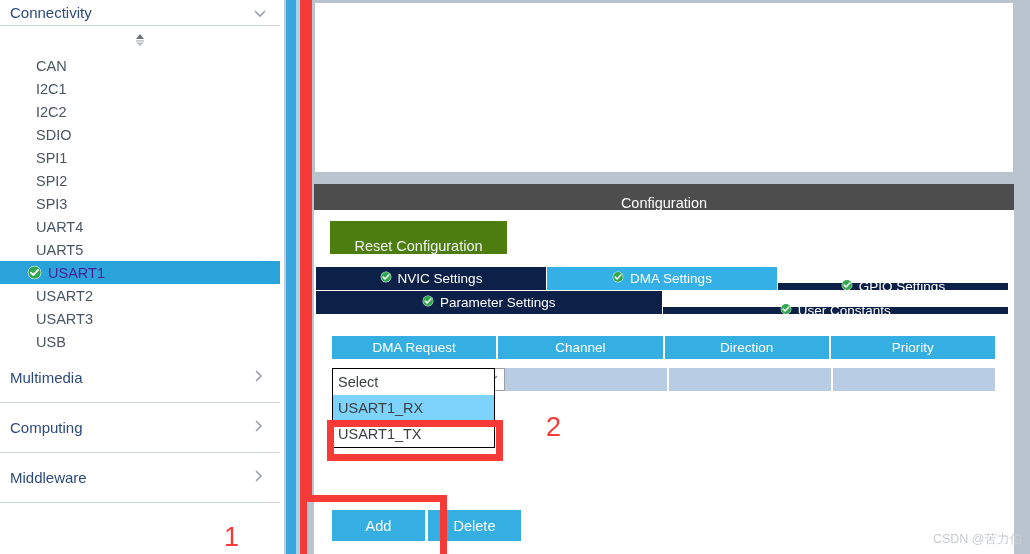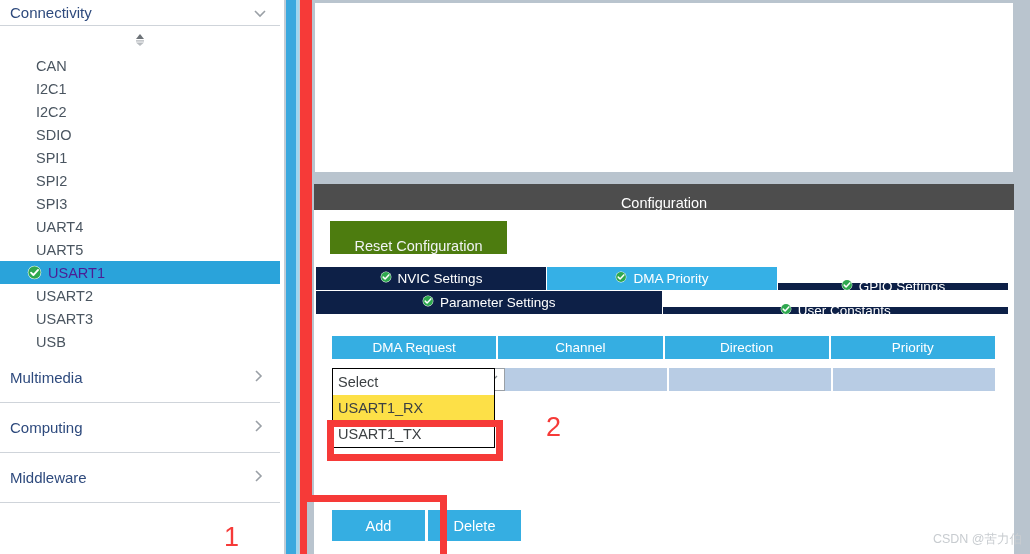--- a/index.html
+++ b/index.html
@@ -192,21 +192,21 @@
     border: 1px solid #000000;
     z-index: 30;
   }
   .dd-item {
     height: 26px;
     display: flex; align-items: center;
     padding-left: 5px;
     font-size: 14.5px;
     color: #3c4043;
   }
-  .dd-item.hl { background: #fde047; text-align: center; }
+  .dd-item.hl { background: #7dd3fc; text-align: center; }
 
   
   .btn-row { position: absolute; left: 18px; top: 300px; display: flex; gap: 3px; }
   .blue-btn {
     width: 93px; height: 31px;
     background: #35aee2;
     color: #ffffff;
     font-size: 14.5px;
     display: flex; align-items: center; justify-content: center;
     border: none;
@@ -353,21 +353,21 @@
                 <path d="M4.3 8.2 L6.8 10.7 L11.8 5.2" fill="none" stroke="#ffffff" stroke-width="2" stroke-linecap="round" stroke-linejoin="round"></path>
               </svg></span>
             <span>NVIC Settings</span>
           </div>
           <div class="tab active">
             <span><svg width="12" height="12" viewBox="0 0 16 16">
                 <circle cx="8" cy="8" r="7.2" fill="#ffffff"></circle>
                 <circle cx="8" cy="8" r="6.6" fill="#2fa84f"></circle>
                 <path d="M4.3 8.2 L6.8 10.7 L11.8 5.2" fill="none" stroke="#ffffff" stroke-width="2" stroke-linecap="round" stroke-linejoin="round"></path>
               </svg></span>
-            <span>DMA Priority</span>
+            <span>DMA Settings</span>
           </div>
           <div class="tab">
             <span><svg width="12" height="12" viewBox="0 0 16 16">
                 <circle cx="8" cy="8" r="7.2" fill="#ffffff"></circle>
                 <circle cx="8" cy="8" r="6.6" fill="#2fa84f"></circle>
                 <path d="M4.3 8.2 L6.8 10.7 L11.8 5.2" fill="none" stroke="#ffffff" stroke-width="2" stroke-linecap="round" stroke-linejoin="round"></path>
               </svg></span>
             <span>GPIO Settings</span>
           </div>
         </div>

